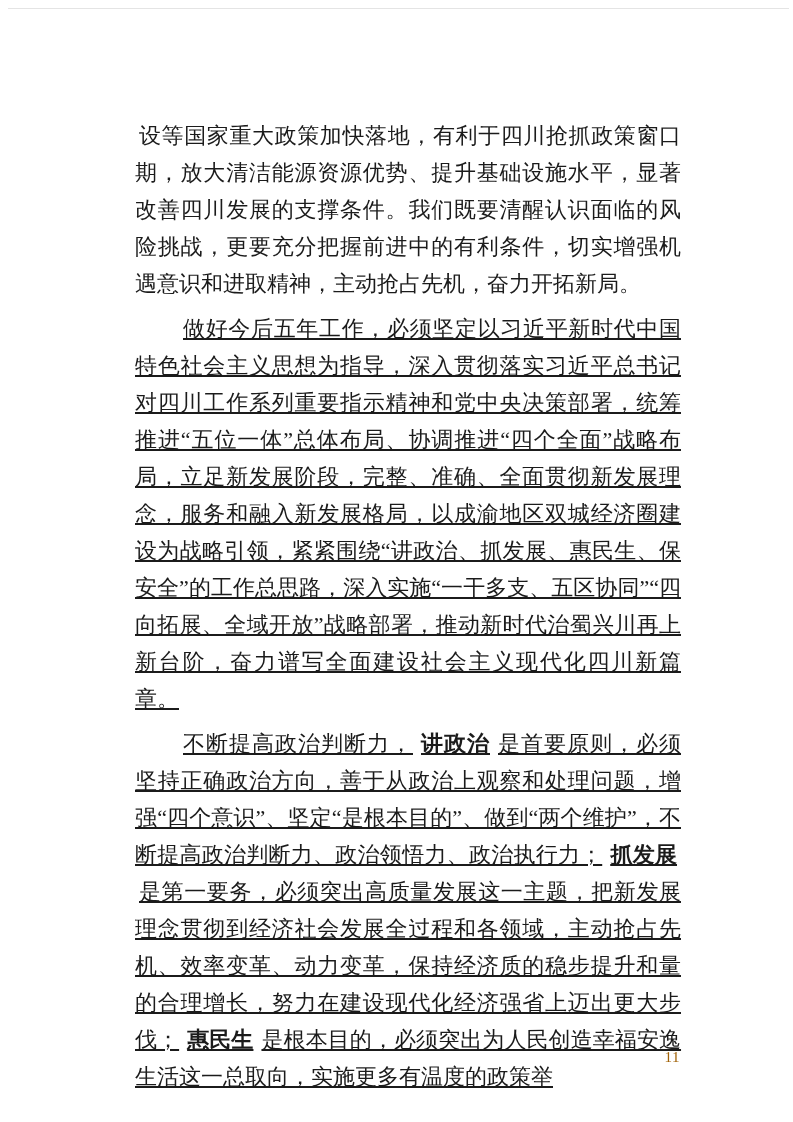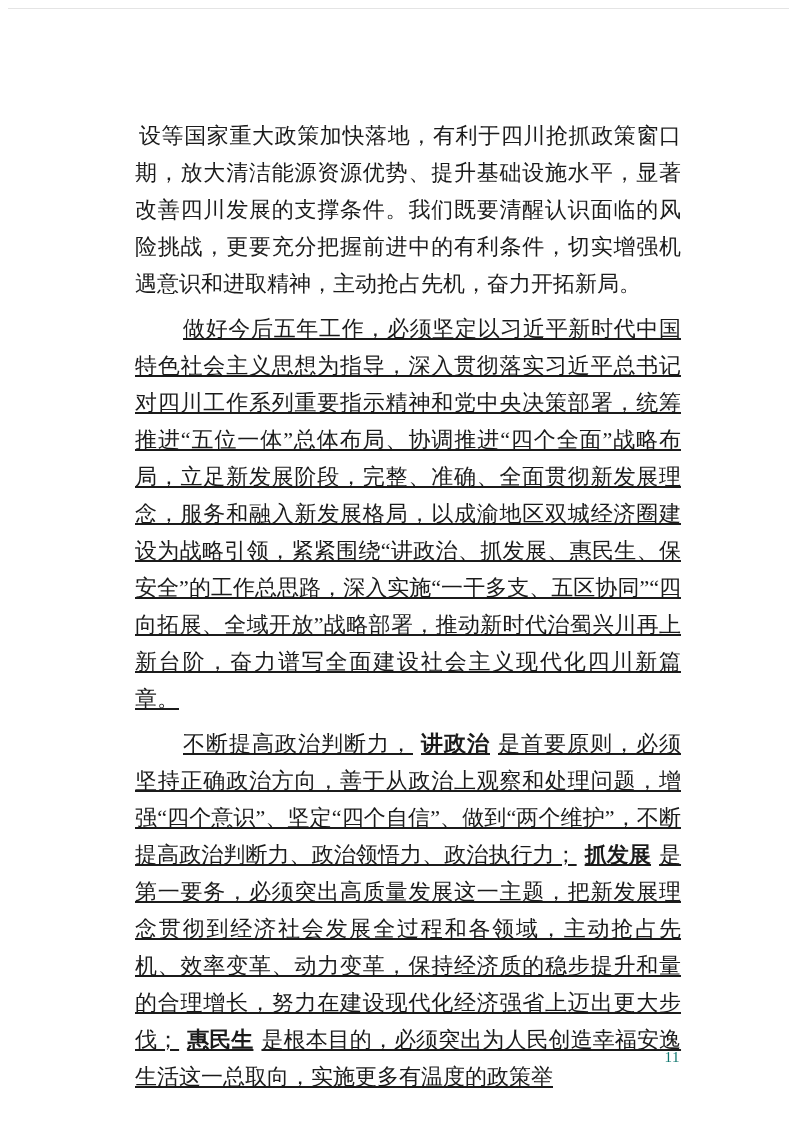--- a/index.html
+++ b/index.html
@@ -43,29 +43,29 @@
 
   .text-block span.bold {
     font-weight: 700;
   }
 
   .page-number {
     position: absolute;
     top: 1036px;
     right: 117px;
     font-size: 15px;
-    color: #0f766e;
+    color: #a16207;
     font-family: "Liberation Serif", "DejaVu Serif", serif;
     letter-spacing: 0.5px;
   }
 </style>
 </head>
 <body>
 
 <div class="page">
   <div class="text-block" id="paragraphs-container">
       <p><span>设等国家重大政策加快落地，有利于四川抢抓政策窗口期，放大清洁能源资源优势、提升基础设施水平，显著改善四川发展的支撑条件。我们既要清醒认识面临的风险挑战，更要充分把握前进中的有利条件，切实增强机遇意识和进取精神，主动抢占先机，奋力开拓新局。</span></p>
       <p class="indent"><span>做好今后五年工作，必须坚定以习近平新时代中国特色社会主义思想为指导，深入贯彻落实习近平总书记对四川工作系列重要指示精神和党中央决策部署，统筹推进“五位一体”总体布局、协调推进“四个全面”战略布局，立足新发展阶段，完整、准确、全面贯彻新发展理念，服务和融入新发展格局，以成渝地区双城经济圈建设为战略引领，紧紧围绕“讲政治、抓发展、惠民生、保安全”的工作总思路，深入实施“一干多支、五区协同”“四向拓展、全域开放”战略部署，推动新时代治蜀兴川再上新台阶，奋力谱写全面建设社会主义现代化四川新篇章。</span></p>
-      <p class="indent"><span>不断提高政治判断力，</span><span class="bold">讲政治</span><span>是首要原则，必须坚持正确政治方向，善于从政治上观察和处理问题，增强“四个意识”、坚定“四个自信”、做到“两个维护”，不断提高政治判断力、政治领悟力、政治执行力；</span><span class="bold">抓发展</span><span>是第一要务，必须突出高质量发展这一主题，把新发展理念贯彻到经济社会发展全过程和各领域，主动抢占先机、效率变革、动力变革，保持经济质的稳步提升和量的合理增长，努力在建设现代化经济强省上迈出更大步伐；</span><span class="bold">惠民生</span><span>是根本目的，必须突出为人民创造幸福安逸生活这一总取向，实施更多有温度的政策举</span></p>
+      <p class="indent"><span>不断提高政治判断力，</span><span class="bold">讲政治</span><span>是首要原则，必须坚持正确政治方向，善于从政治上观察和处理问题，增强“四个意识”、坚定“是根本目的”、做到“两个维护”，不断提高政治判断力、政治领悟力、政治执行力；</span><span class="bold">抓发展</span><span>是第一要务，必须突出高质量发展这一主题，把新发展理念贯彻到经济社会发展全过程和各领域，主动抢占先机、效率变革、动力变革，保持经济质的稳步提升和量的合理增长，努力在建设现代化经济强省上迈出更大步伐；</span><span class="bold">惠民生</span><span>是根本目的，必须突出为人民创造幸福安逸生活这一总取向，实施更多有温度的政策举</span></p>
     </div>
 
   <div class="page-number">11</div>
 </div>
 
 </body></html>

